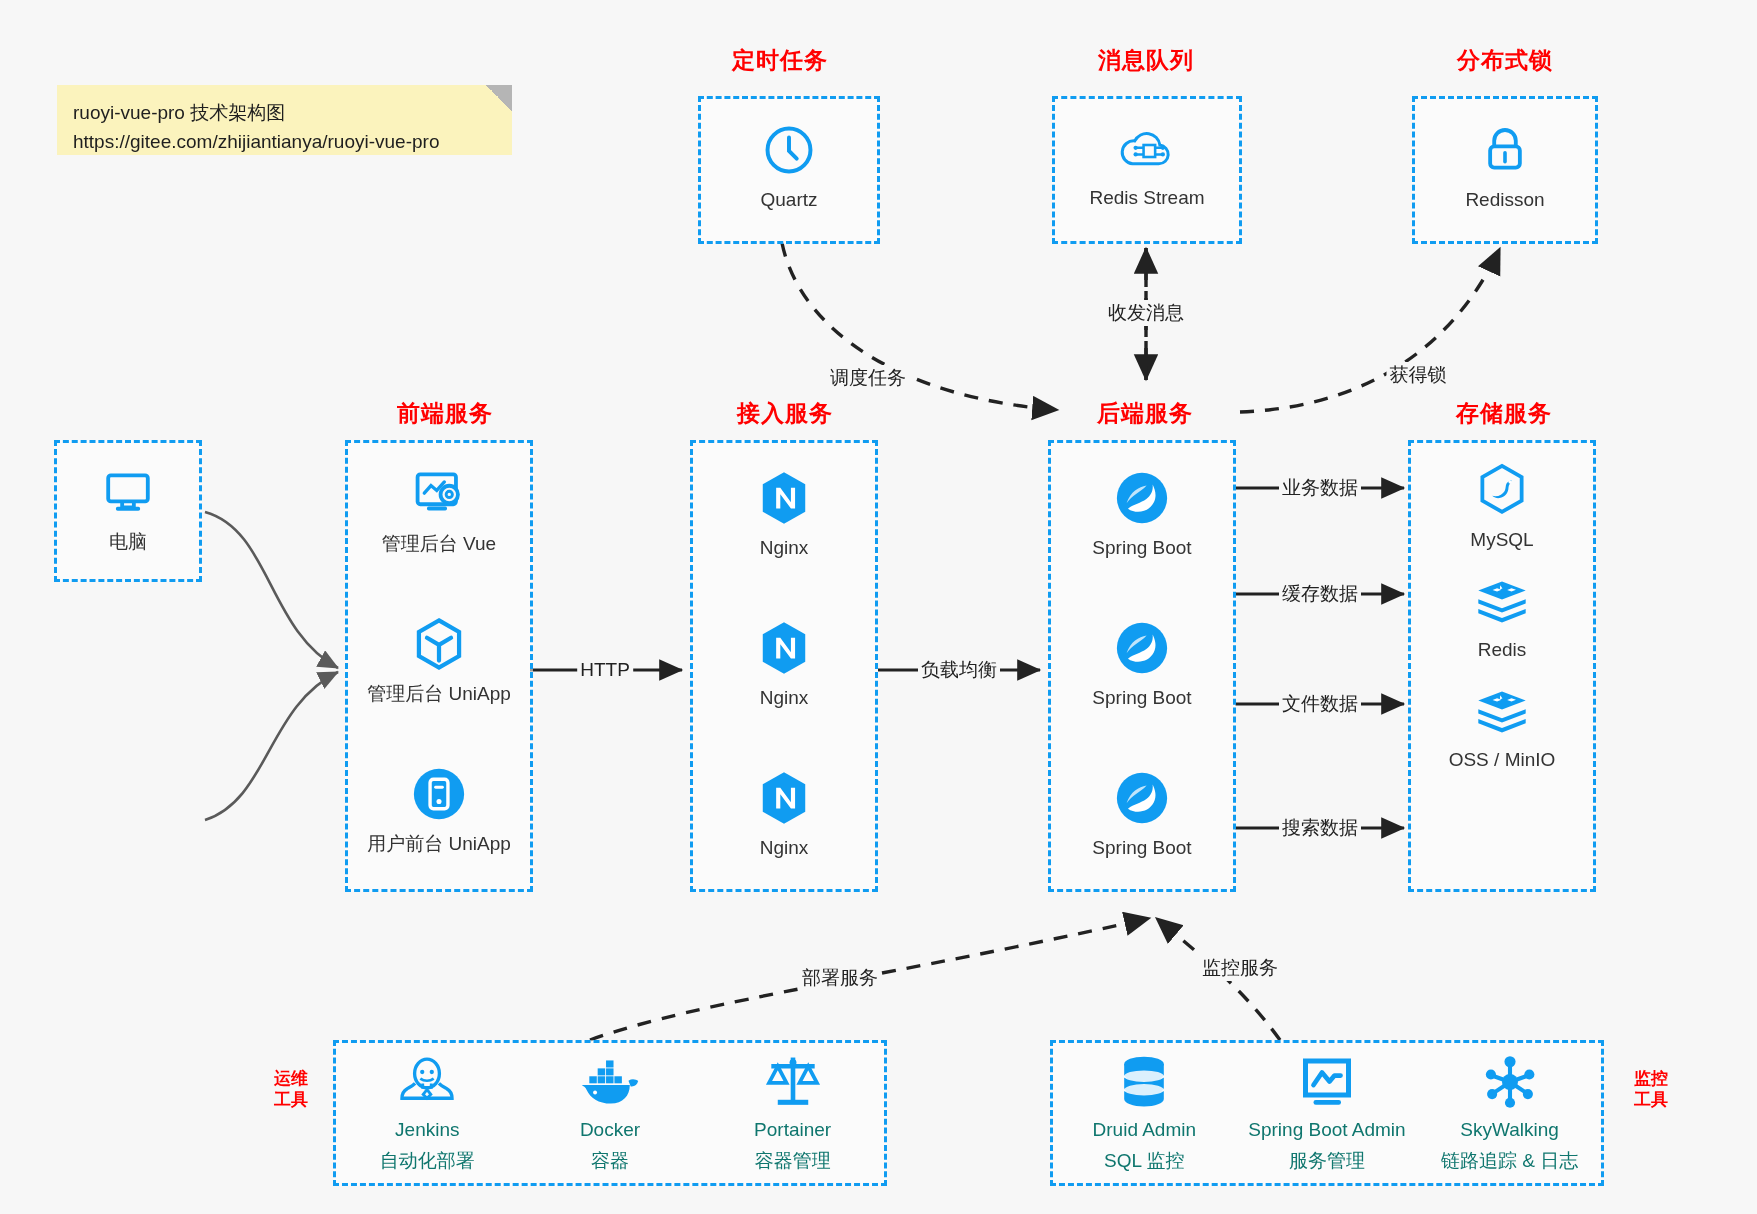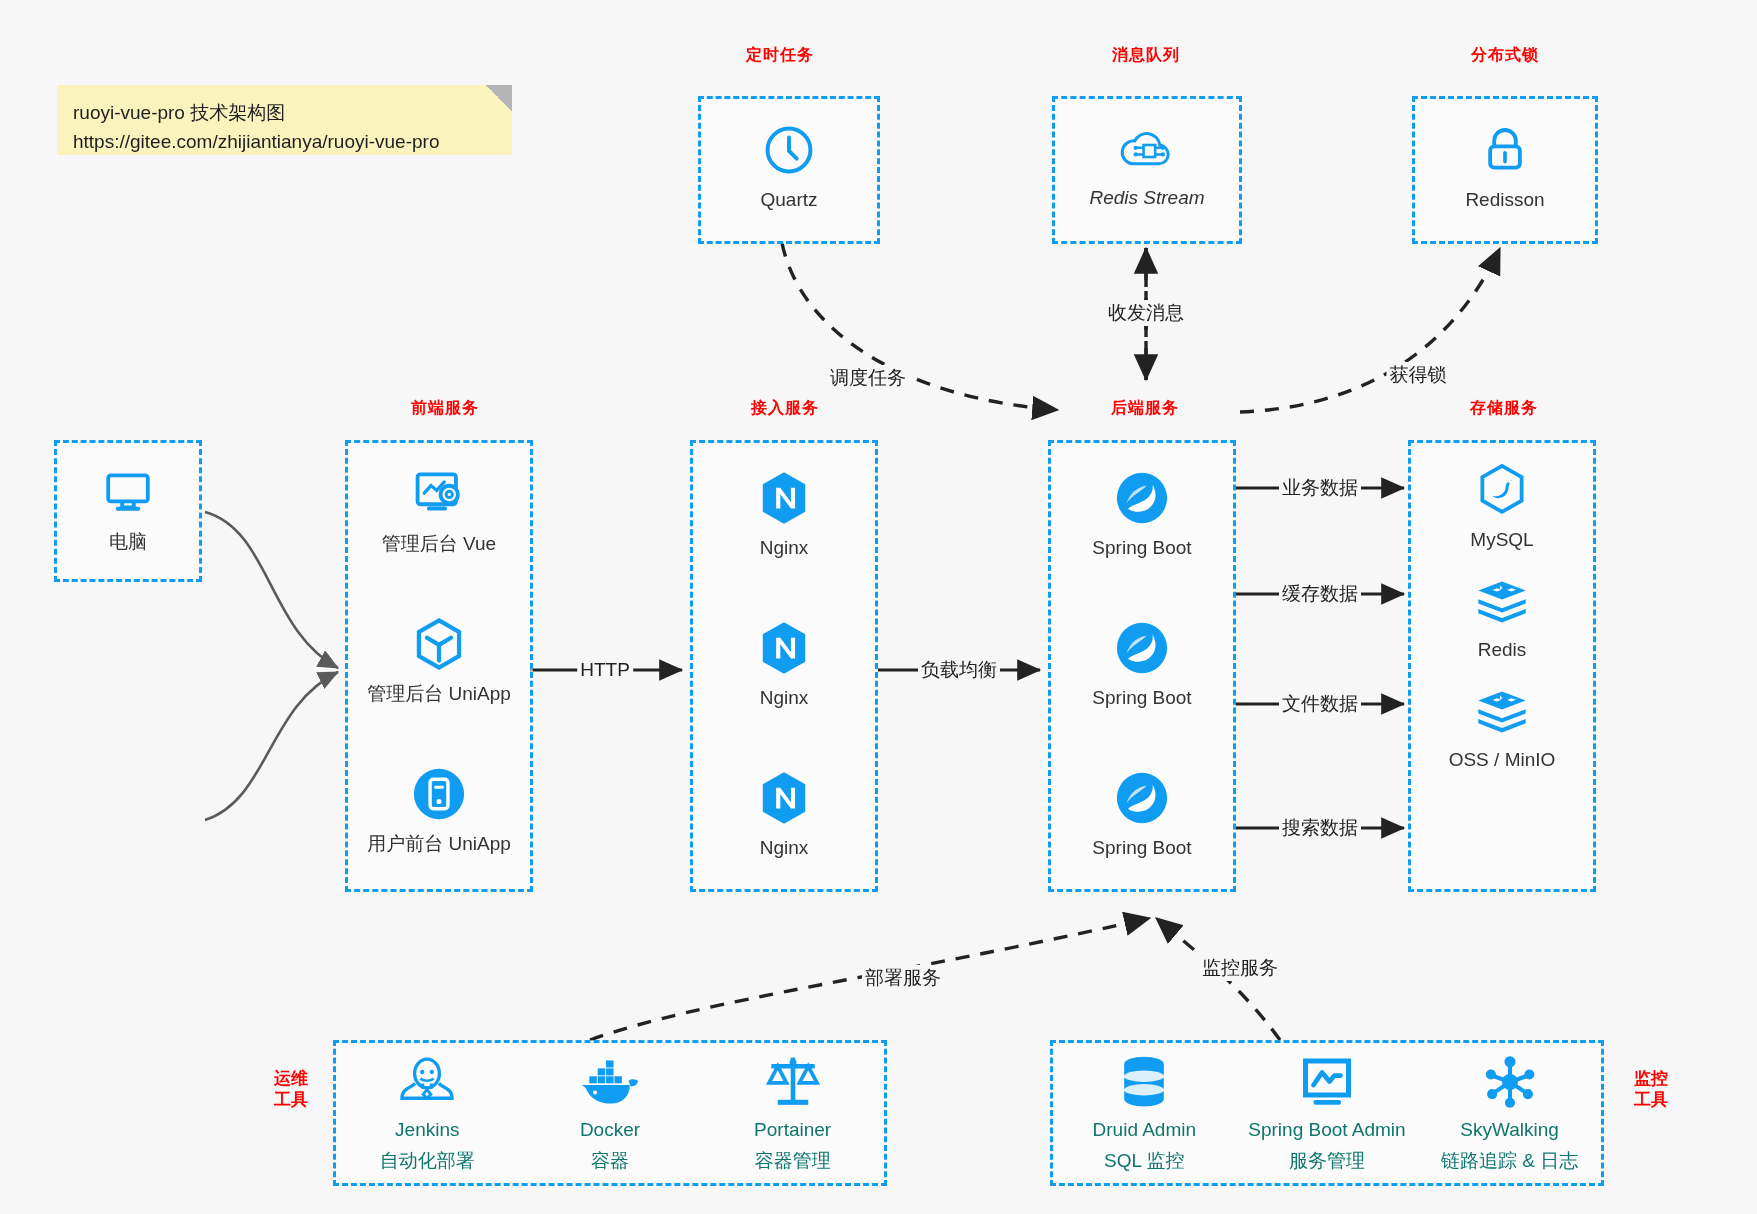--- a/index.html
+++ b/index.html
@@ -24,21 +24,21 @@
     background:linear-gradient(225deg,#b5b5b5 0 50%,transparent 50% 100%);
   }
   .note div{white-space:nowrap;}
 
   
   .grp{
     position:absolute;box-sizing:border-box;
     border:3px dashed #109cf1;background:rgba(255,255,255,.55);
   }
   .grp-title{
-    position:absolute;color:#ff0000;font-weight:bold;font-size:16px;
+    position:absolute;color:#ff0000;font-weight:bold;font-size:23px;
     white-space:nowrap;text-align:center;letter-spacing:1px;
   }
 
   
   .node{position:absolute;width:100%;left:0;text-align:center;}
   .node .glyph{height:58px;display:flex;align-items:center;justify-content:center;}
   .node .cap{
     margin-top:8px;font-size:19px;color:#333;line-height:1.35;white-space:nowrap;
   }
 
@@ -113,21 +113,21 @@
         <svg width="56" height="56" viewBox="0 0 24 24">
             <circle cx="12" cy="12" r="9.2" fill="none" stroke="#109cf1" stroke-width="1.7"></circle>
             <path d="M12 6.6v5.8l3.3 3.3" fill="none" stroke="#109cf1" stroke-width="1.7" stroke-linecap="round"></path>
           </svg>
       </div>
       <div class="cap">Quartz</div>
     </div>
   </div>
 
   <div class="grp-title" style="left:1066px;top:45px;width:160px;">消息队列</div>
-  <div class="grp" style="left:1052px;top:96px;width:190px;height:148px;font-style:italic;">
+  <div class="grp" style="left:1052px;top:96px;width:190px;height:148px;">
     <div class="node" style="top:20px;">
       <div class="glyph">
         <svg width="60" height="52" viewBox="0 0 28 22">
           <path d="M7.3 18.4h12.2a4.4 4.4 0 0 0 .5-8.77A6.2 6.2 0 0 0 8.3 7.7a4.8 4.8 0 0 0-1 10.7z" fill="none" stroke="#109cf1" stroke-width="1.4"></path>
           <rect x="12.4" y="9.6" width="5.4" height="5.6" fill="none" stroke="#109cf1" stroke-width="1.2"></rect>
           <path d="M9.2 10.9h3.2M9.2 14h3.2M17.8 10.9H21M17.8 14H21" stroke="#109cf1" stroke-width="1.2"></path>
           <circle cx="8.7" cy="10.9" r="1" fill="#109cf1"></circle>
             <circle cx="8.7" cy="14" r="1" fill="#109cf1"></circle>
           <circle cx="21.4" cy="10.9" r="1" fill="#109cf1"></circle>
             <circle cx="21.4" cy="14" r="1" fill="#109cf1"></circle>
@@ -416,16 +416,16 @@
 
   <div class="elabel" style="left:868px;top:378px;">调度任务</div>
   <div class="elabel" style="left:1146px;top:313px;">收发消息</div>
   <div class="elabel" style="left:1418px;top:375px;">获得锁</div>
   <div class="elabel" style="left:605px;top:670px;">HTTP</div>
   <div class="elabel" style="left:959px;top:670px;">负载均衡</div>
   <div class="elabel" style="left:1320px;top:488px;">业务数据</div>
   <div class="elabel" style="left:1320px;top:594px;">缓存数据</div>
   <div class="elabel" style="left:1320px;top:704px;">文件数据</div>
   <div class="elabel" style="left:1320px;top:828px;">搜索数据</div>
-  <div class="elabel" style="left:903px;top:978px;">部署服务</div>
+  <div class="elabel" style="left:840px;top:978px;">部署服务</div>
   <div class="elabel" style="left:1240px;top:968px;">监控服务</div>
 
 </div>
 
 </body></html>

